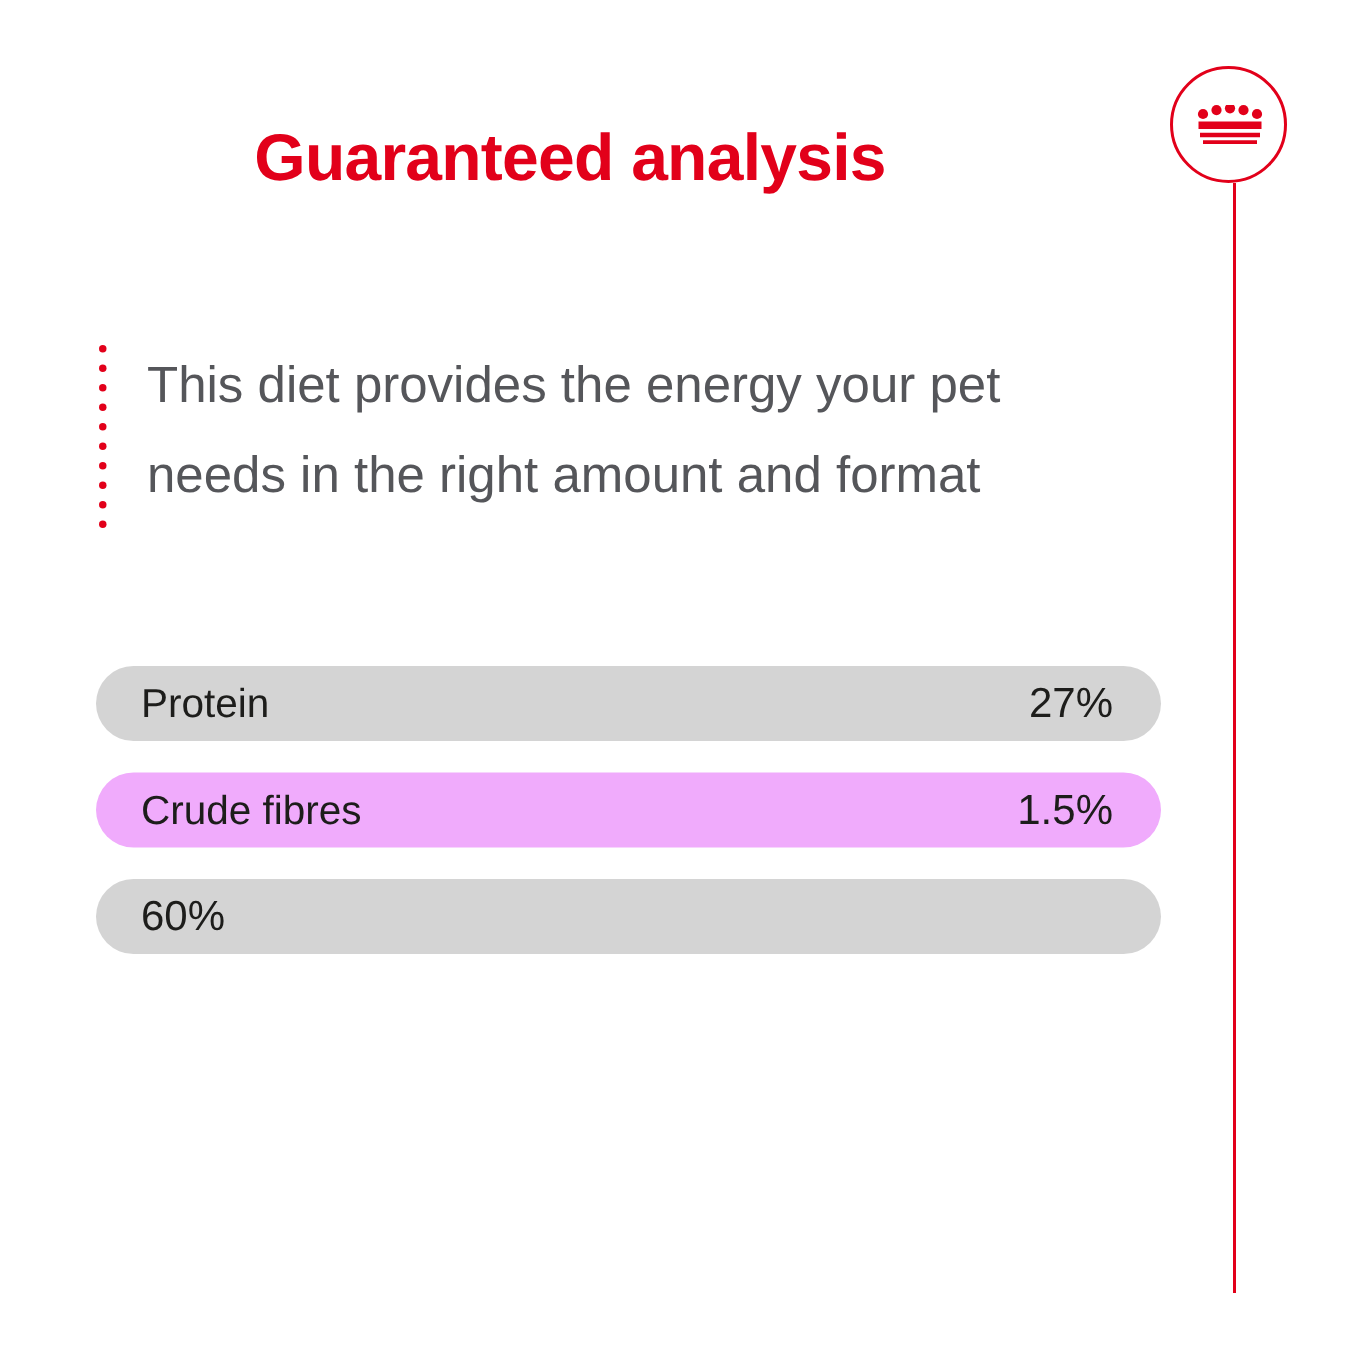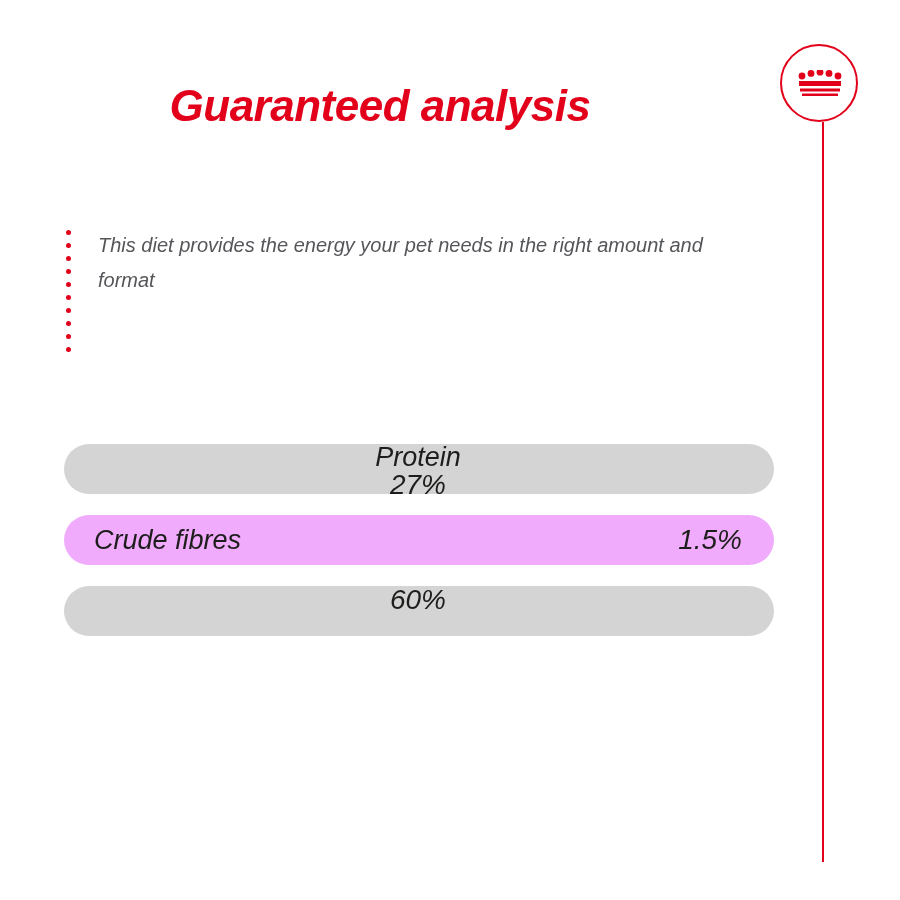--- a/index.html
+++ b/index.html
@@ -11,21 +11,20 @@
     height: 900px;
     background: #ffffff;
     font-family: "Liberation Sans", sans-serif;
     overflow: hidden;
   }
   .page {
     position: relative;
     width: 900px;
     height: 770px;
     background: #ffffff;
-    font-style: italic;
   }
 
   
   .title {
     position: absolute;
     left: 0;
     top: 82px;
     width: 760px;
     text-align: center;
     color: #e2001a;
@@ -89,21 +88,21 @@
     border-radius: 50%;
     background: #e2001a;
     margin-bottom: 8px;
   }
   .intro-text {
     position: absolute;
     left: 32px;
     top: 0;
     width: 660px;
     color: #55565a;
-    font-size: 20px;
+    font-size: 34px;
     line-height: 1.75;
     font-weight: 400;
   }
 
   
   .rows {
     position: absolute;
     left: 64px;
     top: 444px;
     width: 710px;
@@ -111,21 +110,21 @@
   .row {
     display: flex;
     align-items: center;
     justify-content: space-between;
     height: 50px;
     border-radius: 25px;
     padding: 0 32px 0 30px;
     box-sizing: border-box;
     margin-bottom: 21px;
   }
-  .row.shade-dark { background: #d4d4d4; flex-direction: column; }
+  .row.shade-dark { background: #d4d4d4; }
   .row.shade-light { background: #f0abfc; }
   .row-label {
     color: #1d1d1b;
     font-size: 27px;
     font-weight: 400;
     line-height: 1;
   }
   .row-value {
     color: #1d1d1b;
     font-size: 28px;

